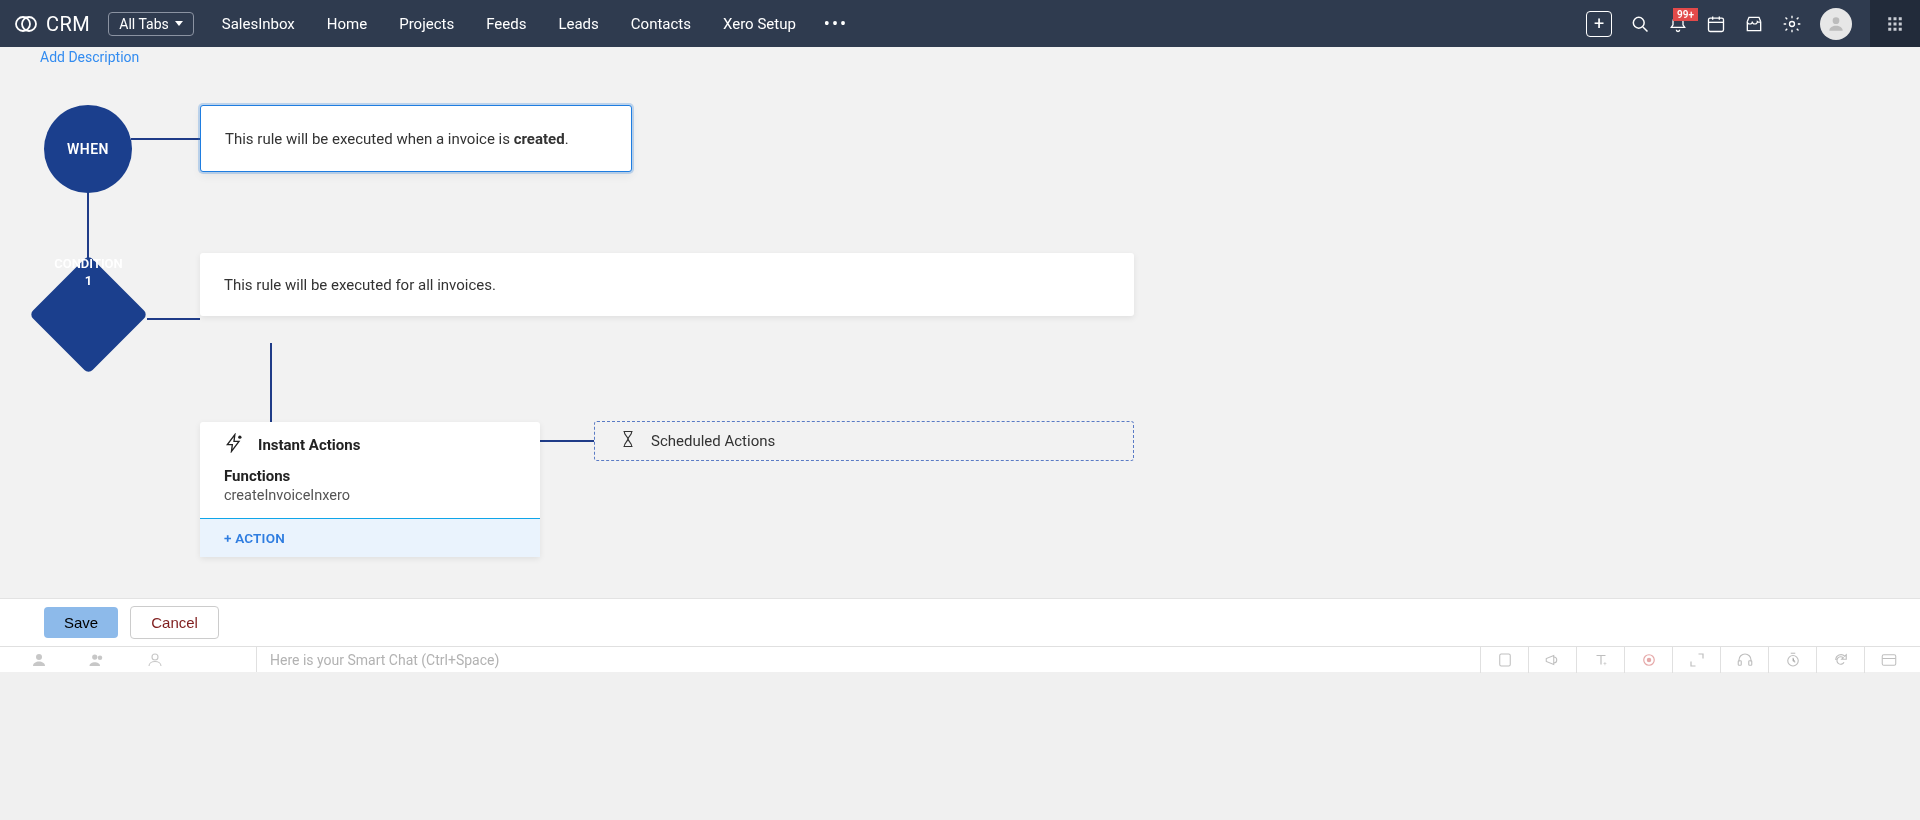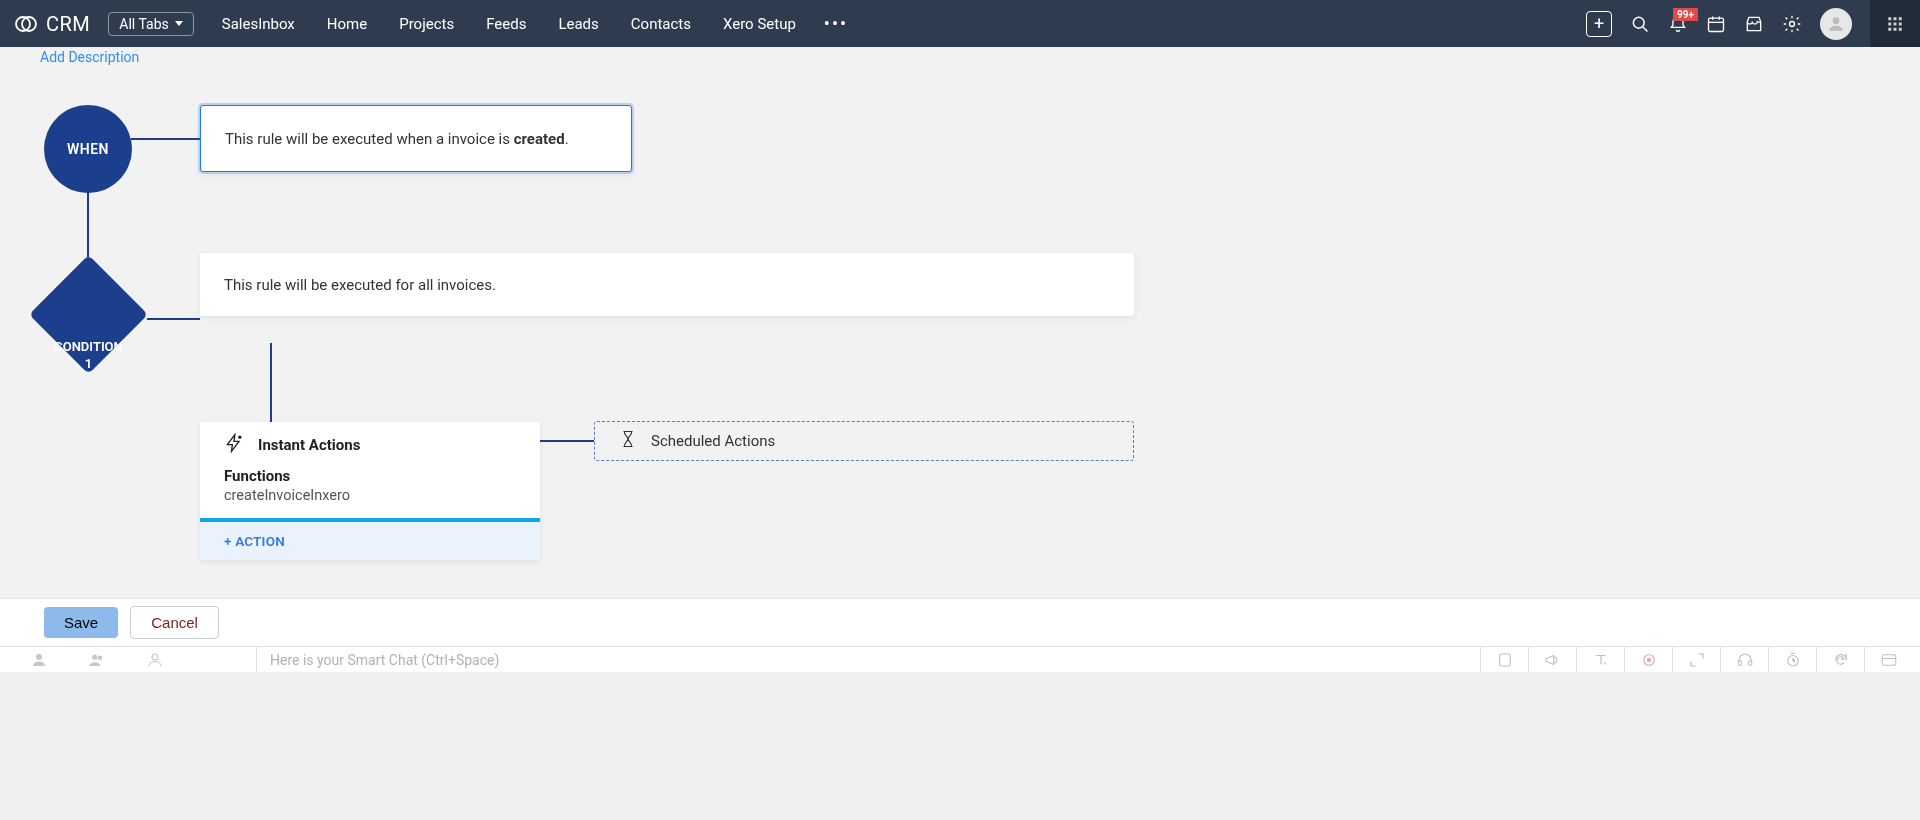--- a/index.html
+++ b/index.html
@@ -127,21 +127,21 @@
     display:flex; align-items:center; justify-content:center;
     font-size:14px; font-weight:600;
     letter-spacing:.5px;
   }
 
   
   .cond-node {
     position:absolute;
     left:30px; top:209px;
     width:117px; height:117px;
-    display:flex; align-items:flex-end; justify-content:center;
+    display:flex; align-items:flex-start; justify-content:center;
   }
   .cond-diamond {
     position:absolute; inset:0;
     background:#1b3f8d;
     transform: rotate(45deg) scale(.72);
     border-radius:8px;
   }
   .cond-label {
     position:relative; color:#fff; text-align:center;
     font-size:13px; font-weight:600; line-height:1.3;
@@ -188,21 +188,21 @@
   .instant-head {
     display:flex; align-items:center; gap:14px;
     padding:11px 24px 8px;
   }
   .instant-head-title { font-weight:700; color:#222; }
   .instant-body { padding: 2px 24px 14px; }
   .func-label { font-weight:700; font-size:15px; color:#222; }
   .func-name  { font-size:14.5px; color:#555; margin-top:2px; }
   .instant-foot {
     background:#eaf3fd;
-    border-top:4px solid #0ea5e9;
+    border-top:1px solid #0ea5e9;
     padding:10px 24px;
   }
   .add-action {
     color:#2f7de0;
     font-size:13.5px;
     font-weight:600;
     letter-spacing:.2px;
     cursor:pointer;
   }
 

